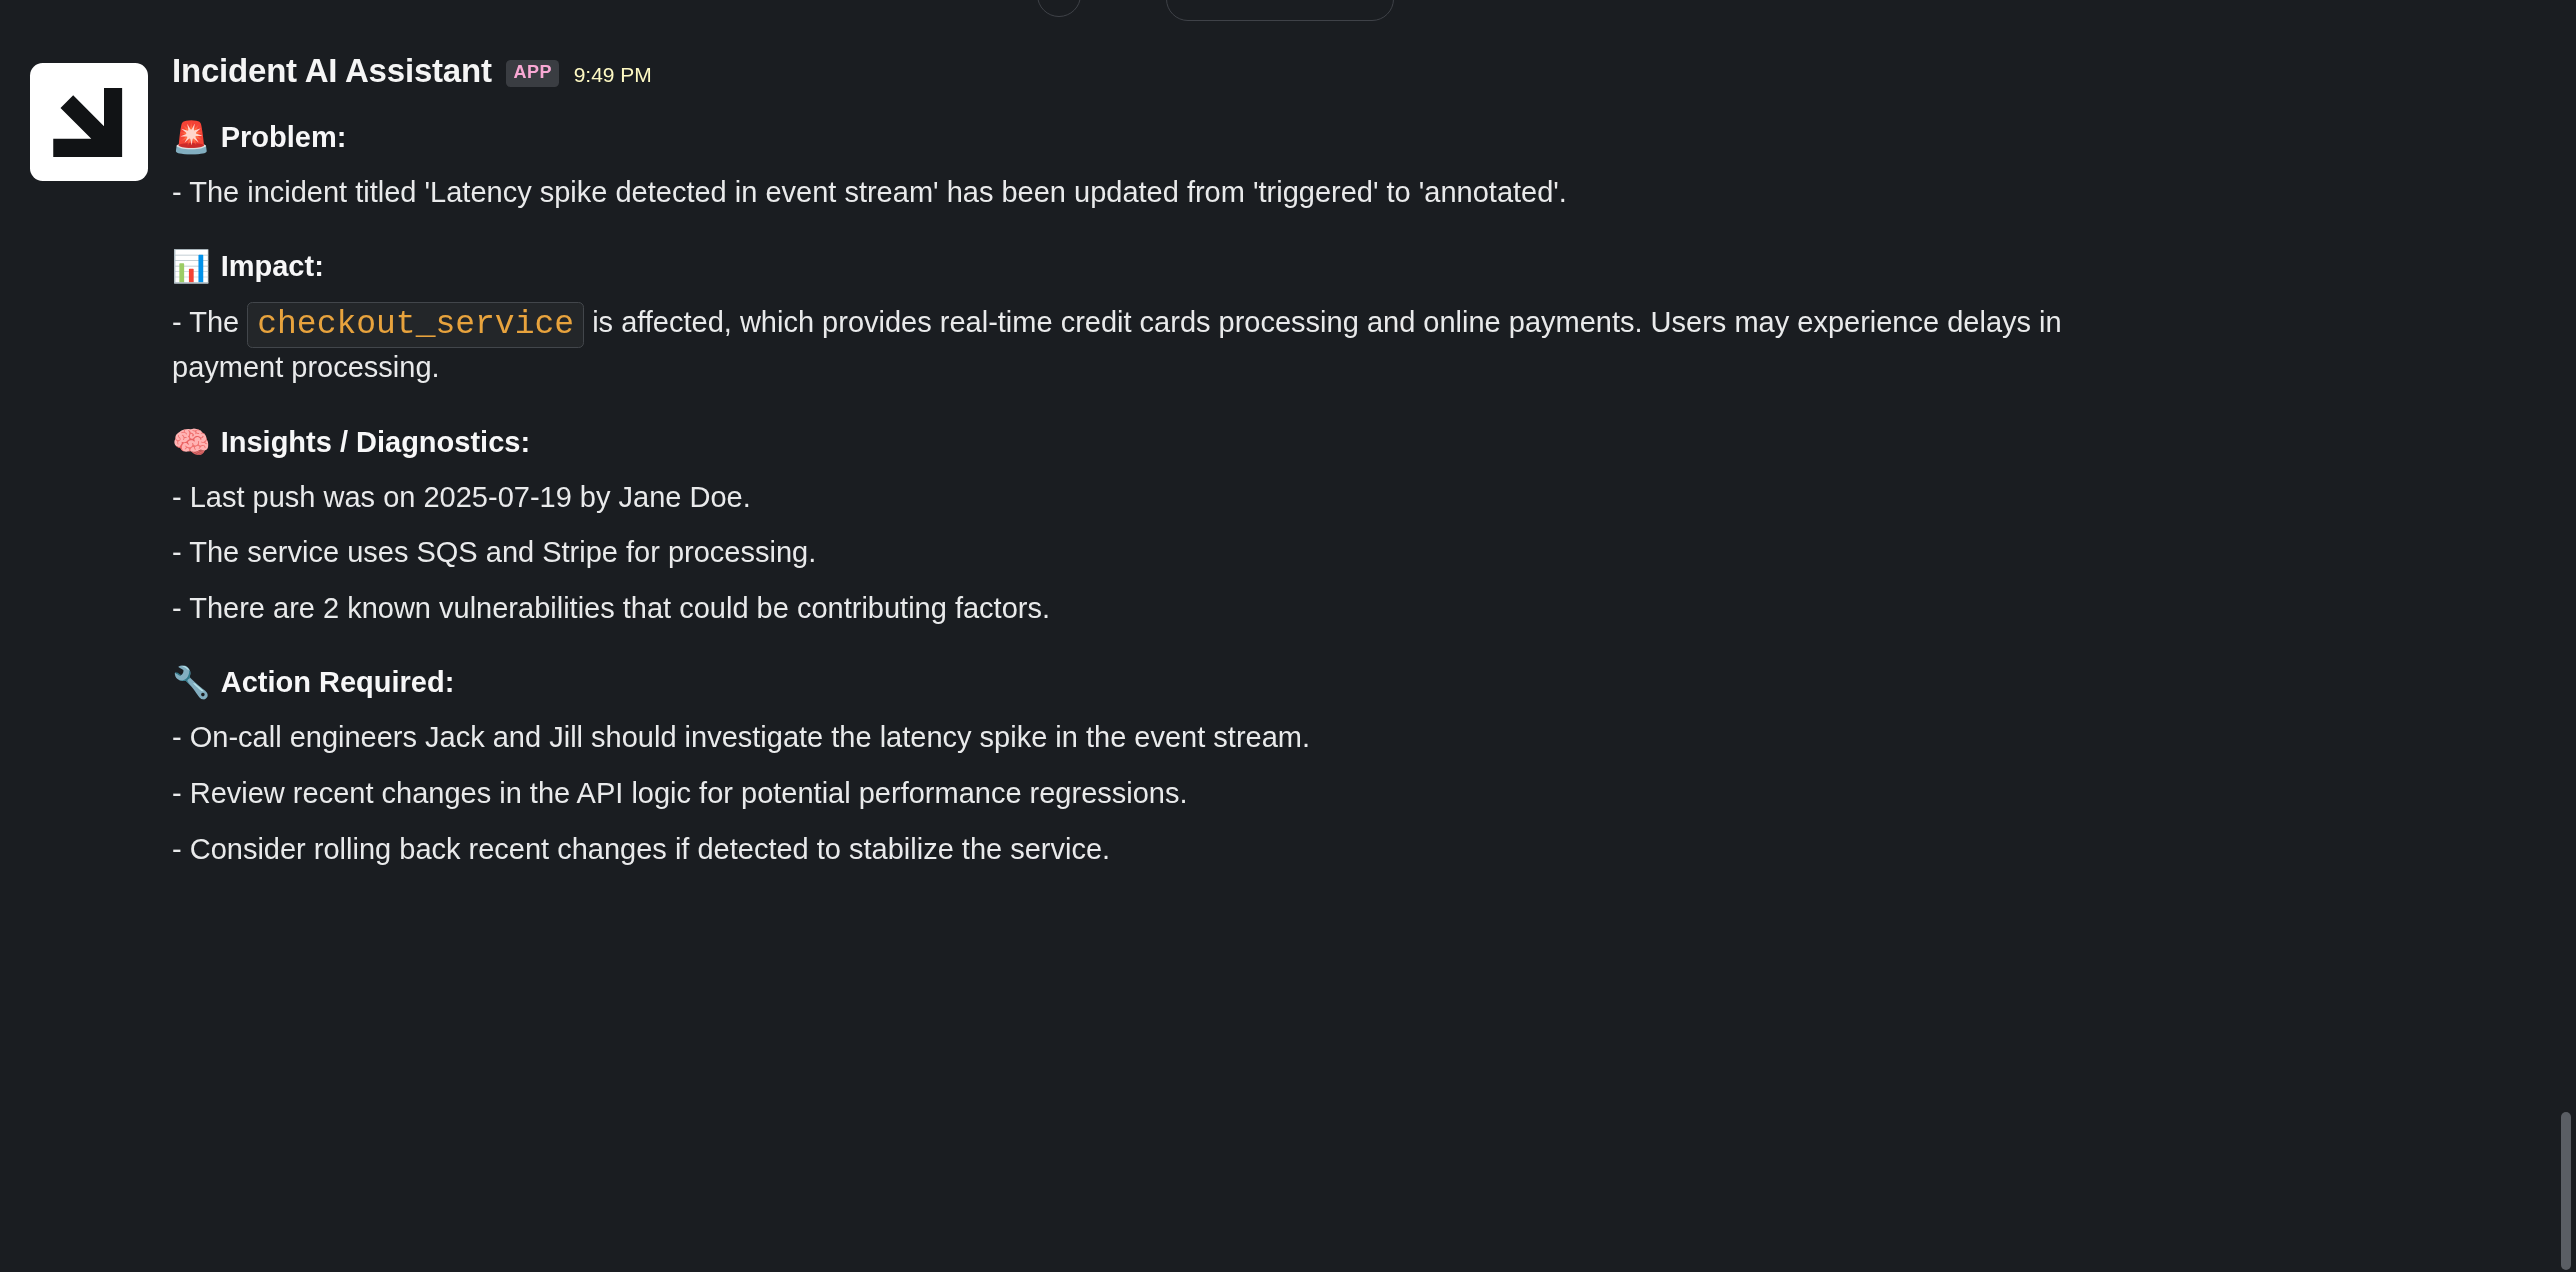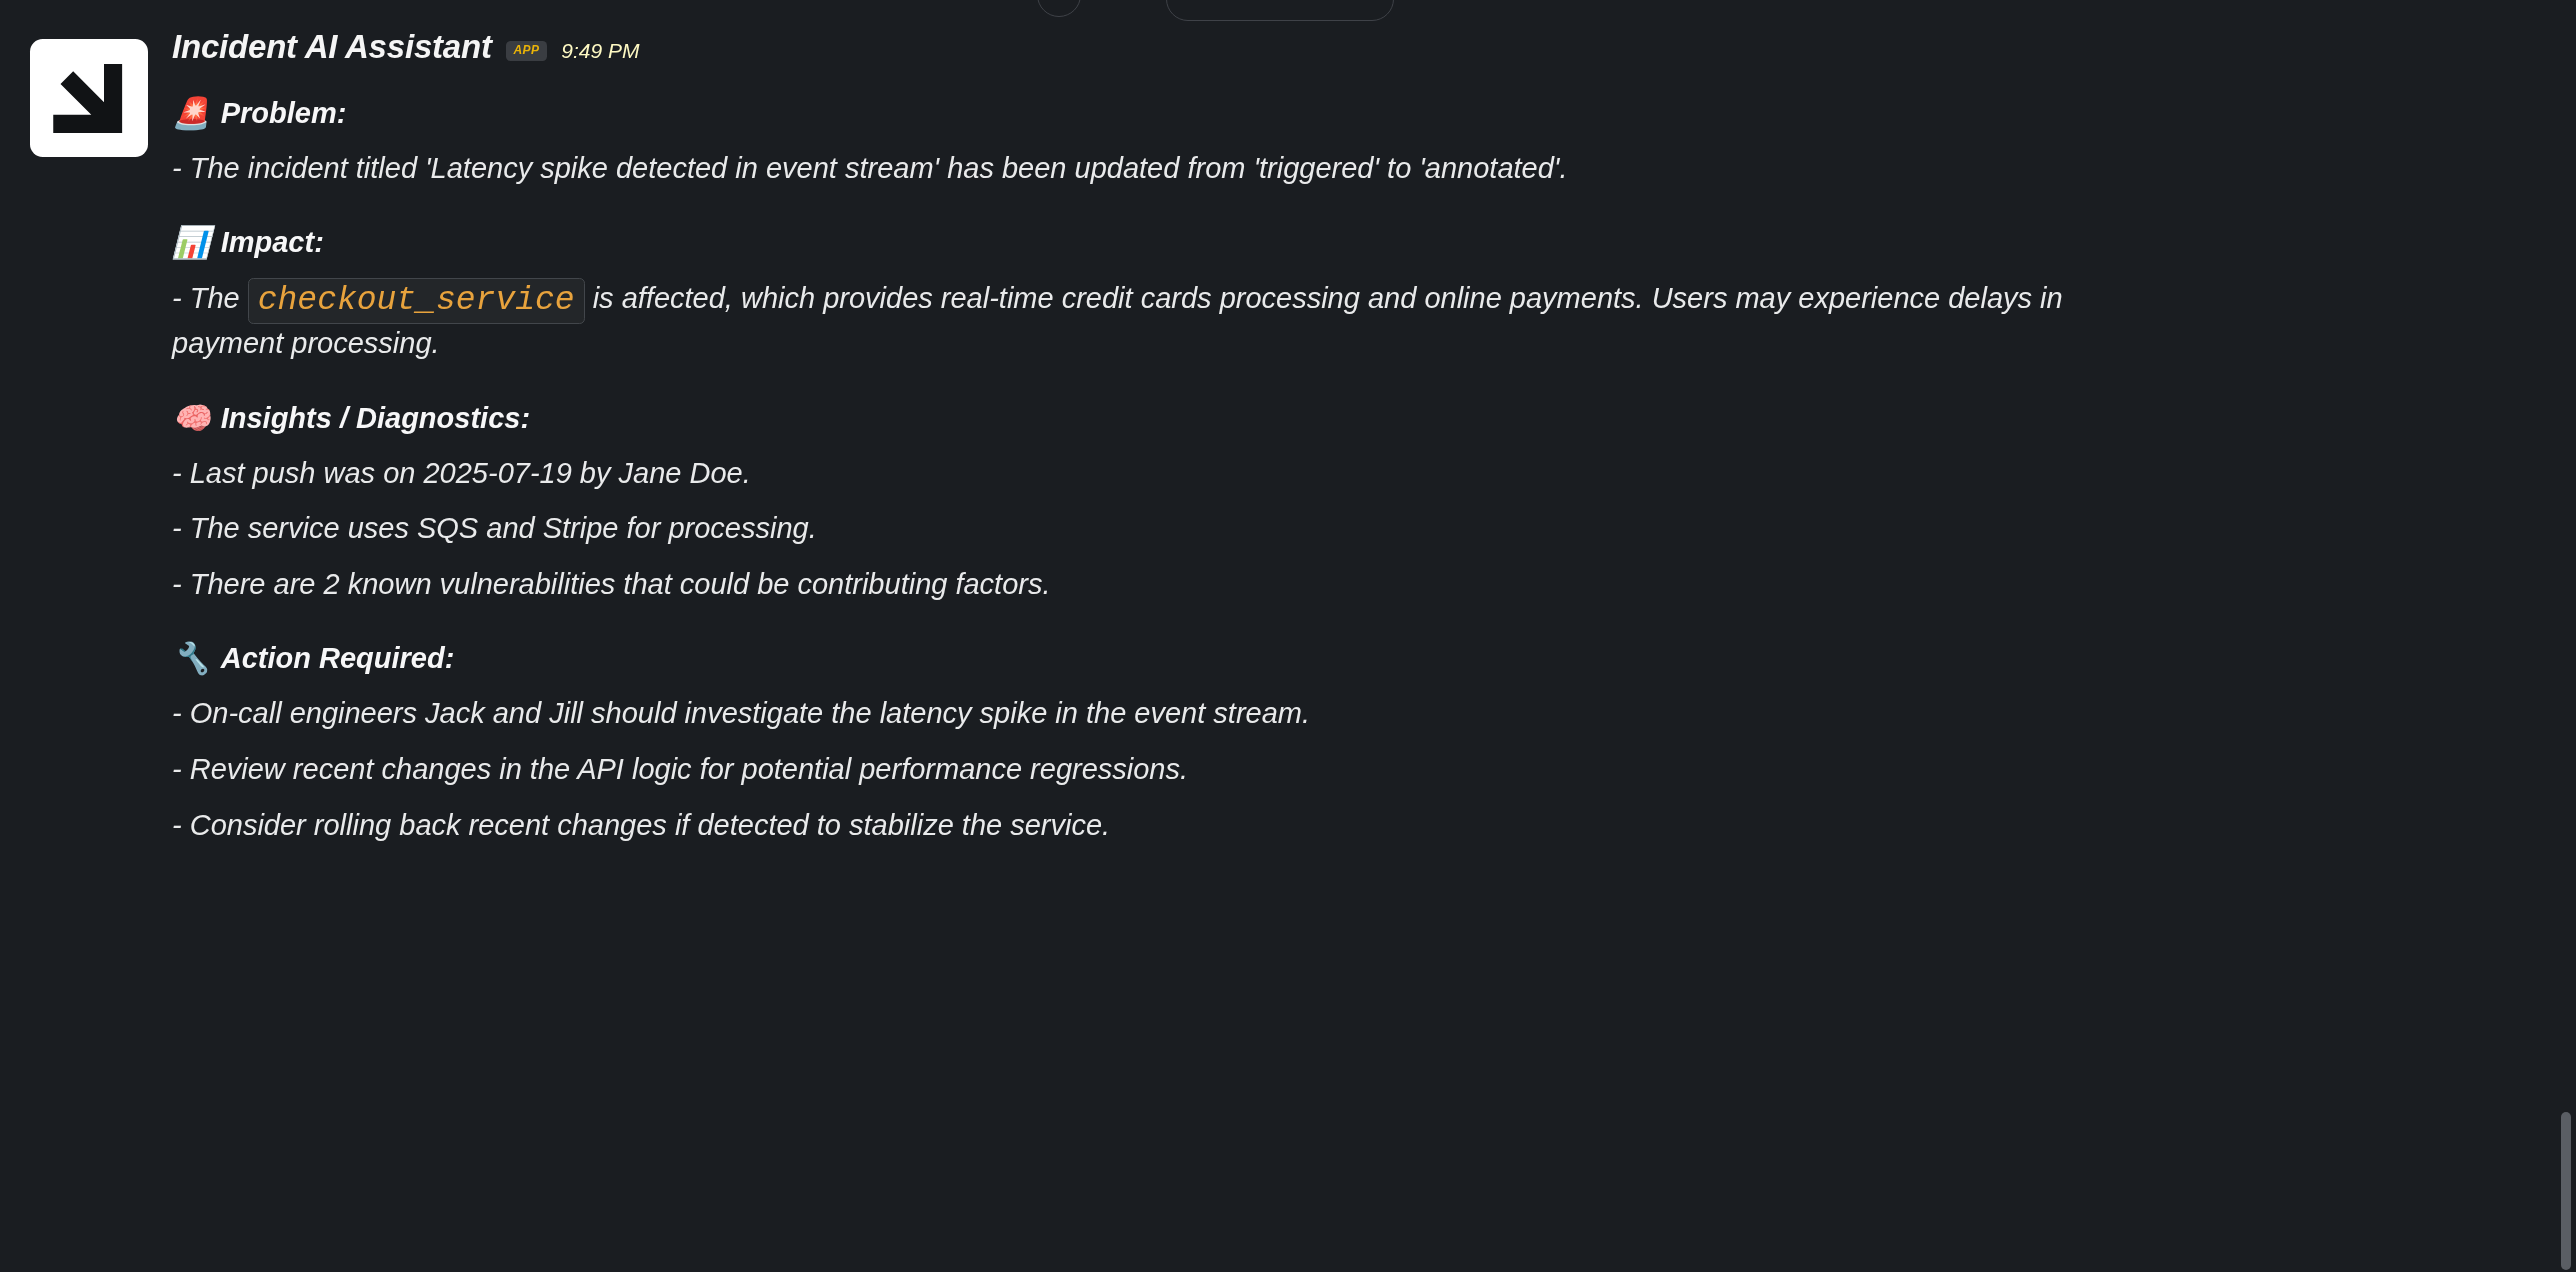--- a/index.html
+++ b/index.html
@@ -40,24 +40,23 @@
     left: 1037px;
     width: 42px;
     height: 42px;
     border-radius: 50%;
     border: 1.8px solid #3f4248;
     background: #1a1d21;
   }
 
   .message {
     position: absolute;
-    top: 28px;
+    top: 52px;
     left: 0;
     width: 2184px;
-    font-style: italic;
   }
 
   .avatar {
     position: absolute;
     left: 30px;
     top: 11px;
     width: 118px;
     height: 118px;
     border-radius: 12.7px;
     background: #ffffff;
@@ -78,23 +77,23 @@
     gap: 14.5px;
     height: 53px;
   }
   .sender {
     font-size: 33px;
     font-weight: bold;
     color: #f5f5f5;
     letter-spacing: -0.2px;
   }
   .app-badge {
-    font-size: 12px;
+    font-size: 18px;
     font-weight: bold;
-    color: #eab308;
+    color: #f9a8d4;
     background: #3a3d42;
     border-radius: 4.5px;
     padding: 2.7px 7.2px 3.6px 7.2px;
     letter-spacing: 0.5px;
     position: relative;
     top: -3.6px;
   }
   .timestamp {
     font-size: 21px;
     color: #fef9c3;

